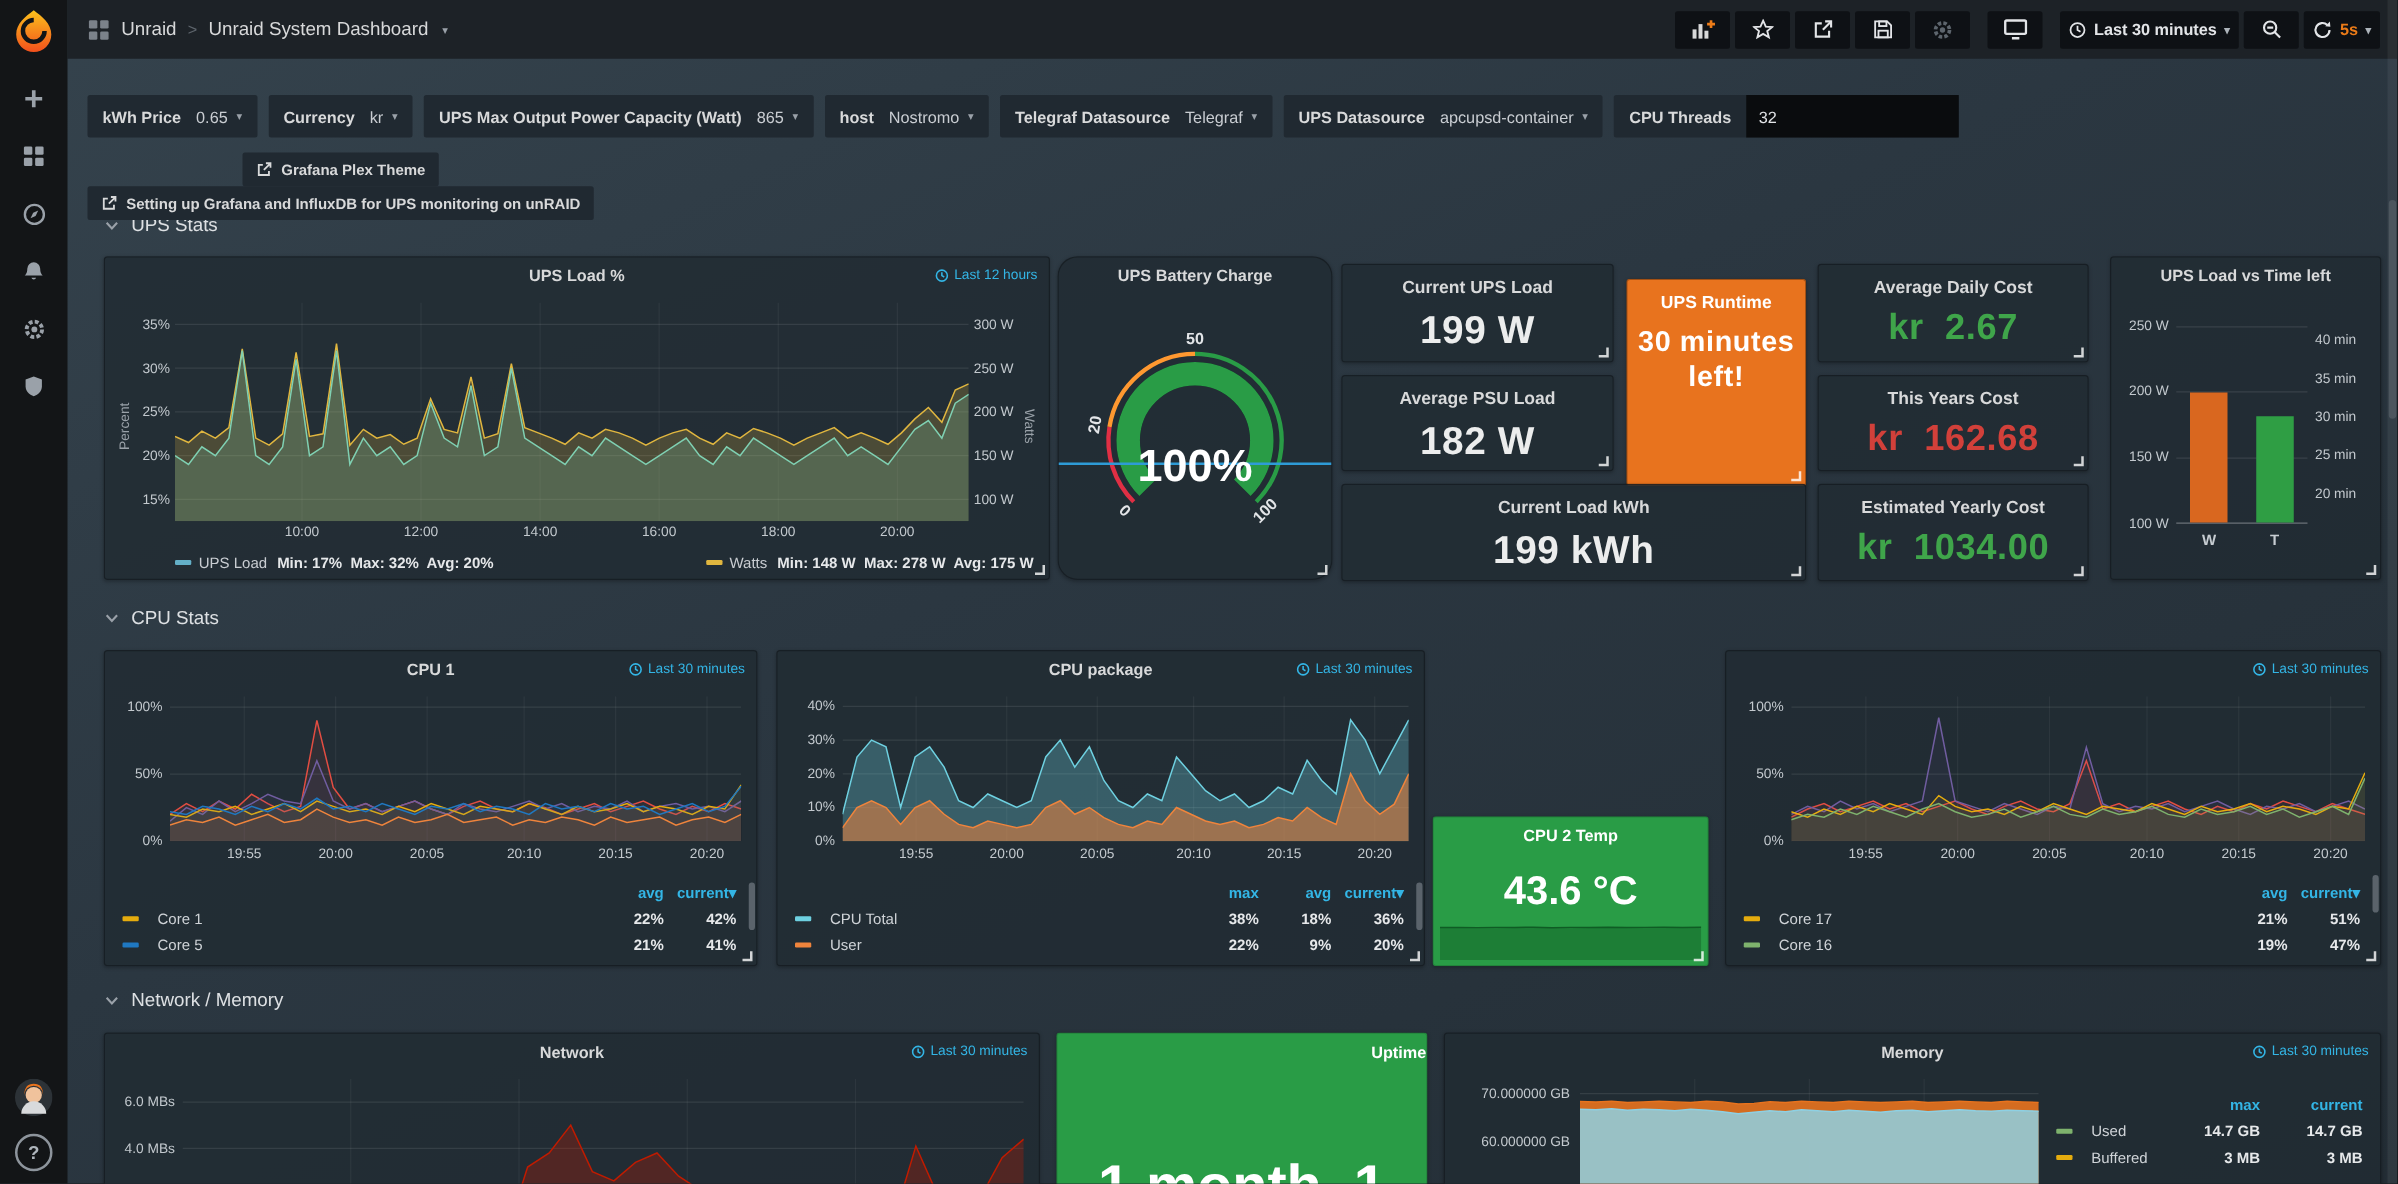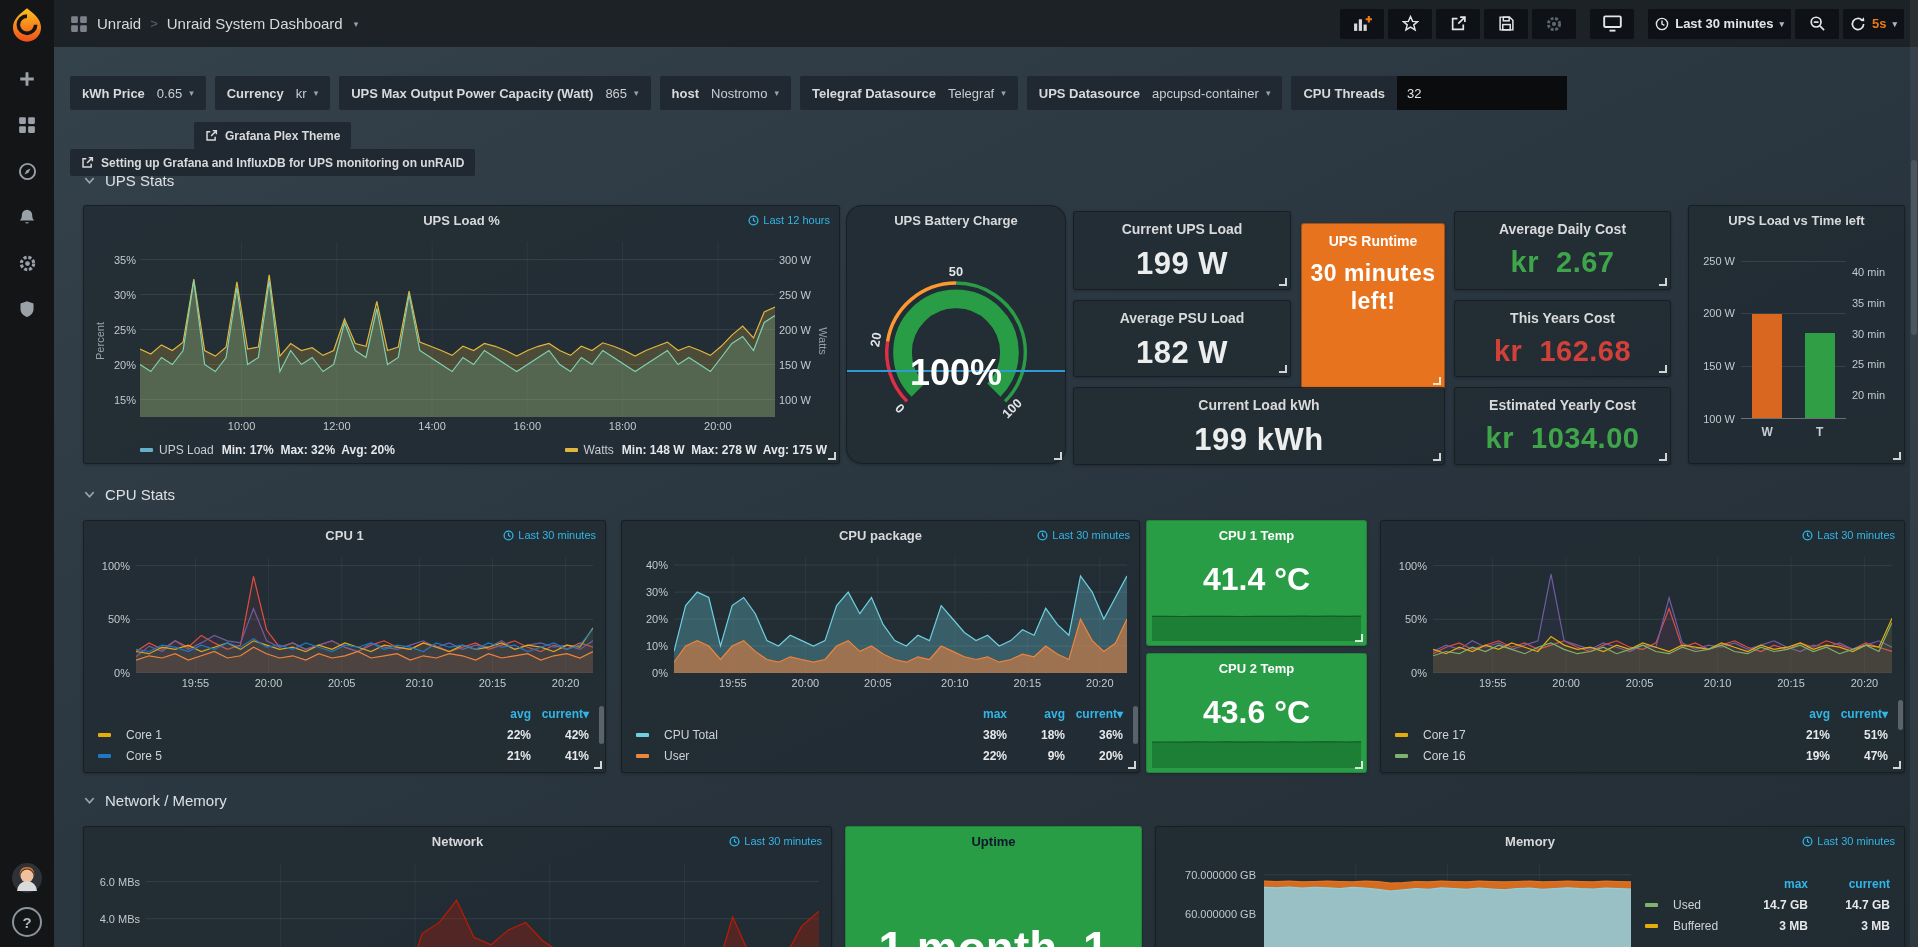--- a/index.html
+++ b/index.html
@@ -587,31 +587,20 @@
           <span class="lg-name"><span class="lg-dash" style="background: rgb(239, 132, 60);"></span>User</span>
           <span class="lg-col" style="width: 58px;">22%</span>
           <span class="lg-col" style="width: 58px;">9%</span>
           <span class="lg-col" style="width: 58px;">20%</span>
         </div>
       </div>
     <div class="lg-scrollpill" style="bottom:28px;height:38px;"></div>
     <span class="rsz"></span>
   </div>
 
-  <div class="panel green" style="left:1146px;top:520px;width:219px;height:124px;">
-    <div class="p-title" style="color:#fff;">CPU 1 Temp</div>
-    <div class="temp-value">41.4 °C</div>
-    <div class="spark">
-        <svg class="chart-svg" viewBox="0 0 209 30" preserveAspectRatio="none">
-          <path d="M0.0 5.4 L14.9 5.3 L29.9 5.5 L44.8 5.4 L59.7 5.3 L74.6 5.3 L89.6 5.5 L104.5 5.3 L119.4 5.4 L134.4 5.3 L149.3 5.2 L164.2 5.3 L179.1 5.2 L194.1 5.3 L209.0 5.2 L 209 30 L 0 30 Z" fill="#0f5c24" fill-opacity="0.45" stroke="none"></path>
-          <path d="M0.0 5.4 L14.9 5.3 L29.9 5.5 L44.8 5.4 L59.7 5.3 L74.6 5.3 L89.6 5.5 L104.5 5.3 L119.4 5.4 L134.4 5.3 L149.3 5.2 L164.2 5.3 L179.1 5.2 L194.1 5.3 L209.0 5.2" fill="none" stroke="#0f5c24" stroke-width="1.2"></path>
-        </svg>
-      </div>
-    <span class="rsz"></span>
-  </div>
   <div class="panel green" style="left:1146px;top:653px;width:219px;height:118px;">
     <div class="p-title" style="color:#fff;">CPU 2 Temp</div>
     <div class="temp-value">43.6 °C</div>
     <div class="spark">
         <svg class="chart-svg" viewBox="0 0 209 30" preserveAspectRatio="none">
           <path d="M0.0 4.1 L14.9 4.0 L29.9 4.1 L44.8 3.9 L59.7 4.0 L74.6 3.8 L89.6 4.1 L104.5 3.9 L119.4 4.0 L134.4 3.8 L149.3 4.0 L164.2 3.9 L179.1 3.8 L194.1 4.0 L209.0 3.8 L 209 30 L 0 30 Z" fill="#0f5c24" fill-opacity="0.45" stroke="none"></path>
           <path d="M0.0 4.1 L14.9 4.0 L29.9 4.1 L44.8 3.9 L59.7 4.0 L74.6 3.8 L89.6 4.1 L104.5 3.9 L119.4 4.0 L134.4 3.8 L149.3 4.0 L164.2 3.9 L179.1 3.8 L194.1 4.0 L209.0 3.8" fill="none" stroke="#0f5c24" stroke-width="1.2"></path>
         </svg>
       </div>
     <span class="rsz"></span>
@@ -703,21 +692,21 @@
           <line x1="403.8" y1="0" x2="403.8" y2="130" stroke="rgba(255,255,255,0.05)" stroke-width="1"></line>
           <line x1="538.4" y1="0" x2="538.4" y2="130" stroke="rgba(255,255,255,0.05)" stroke-width="1"></line>
           <path d="M0.0 128.1 L17.3 127.2 L34.5 128.1 L51.8 126.3 L69.0 127.2 L86.3 128.1 L103.5 126.3 L120.8 125.4 L138.1 127.2 L155.3 126.3 L172.6 124.4 L189.8 125.4 L207.1 126.3 L224.3 96.6 L241.6 124.4 L258.8 125.4 L276.1 70.6 L293.4 59.4 L310.6 37.1 L327.9 74.3 L345.1 81.7 L362.4 66.9 L379.6 59.4 L396.9 78.0 L414.2 89.1 L431.4 100.3 L448.7 105.9 L465.9 109.6 L483.2 105.9 L500.4 111.4 L517.7 113.3 L534.9 109.6 L552.2 105.9 L569.5 111.4 L586.7 53.9 L604.0 92.9 L621.2 100.3 L638.5 94.7 L655.7 63.1 L673.0 48.3 L 673 130 L 0 130 Z" fill="#bf1b00" fill-opacity="0.3" stroke="none"></path>
           <path d="M0.0 128.1 L17.3 127.2 L34.5 128.1 L51.8 126.3 L69.0 127.2 L86.3 128.1 L103.5 126.3 L120.8 125.4 L138.1 127.2 L155.3 126.3 L172.6 124.4 L189.8 125.4 L207.1 126.3 L224.3 96.6 L241.6 124.4 L258.8 125.4 L276.1 70.6 L293.4 59.4 L310.6 37.1 L327.9 74.3 L345.1 81.7 L362.4 66.9 L379.6 59.4 L396.9 78.0 L414.2 89.1 L431.4 100.3 L448.7 105.9 L465.9 109.6 L483.2 105.9 L500.4 111.4 L517.7 113.3 L534.9 109.6 L552.2 105.9 L569.5 111.4 L586.7 53.9 L604.0 92.9 L621.2 100.3 L638.5 94.7 L655.7 63.1 L673.0 48.3" fill="none" stroke="#bf1b00" stroke-width="1.2"></path>
         </svg>
     </div>
 
   </div>
 
   <div class="panel green" style="left:845px;top:826px;width:295px;height:170px;">
-    <div class="p-title" style="color:#0f172a;">Uptime</div>
+    <div class="p-title" style="color:#ffffff;text-align:right;">Uptime</div>
     <div class="uptime-value">1 month, 1</div>
   </div>
 
   <div class="panel" style="left:1155px;top:826px;width:748px;height:170px;">
     <div class="p-title">Memory</div>
     <div class="p-time">
       <svg width="11" height="11" viewBox="0 0 14 14">
           <circle cx="7" cy="7" r="5.6" stroke="#33b5e5" stroke-width="1.6" fill="none"></circle>
           <path d="M7 3.6 V7 L9.4 8.4" stroke="#33b5e5" stroke-width="1.6" fill="none"></path>
         </svg>

